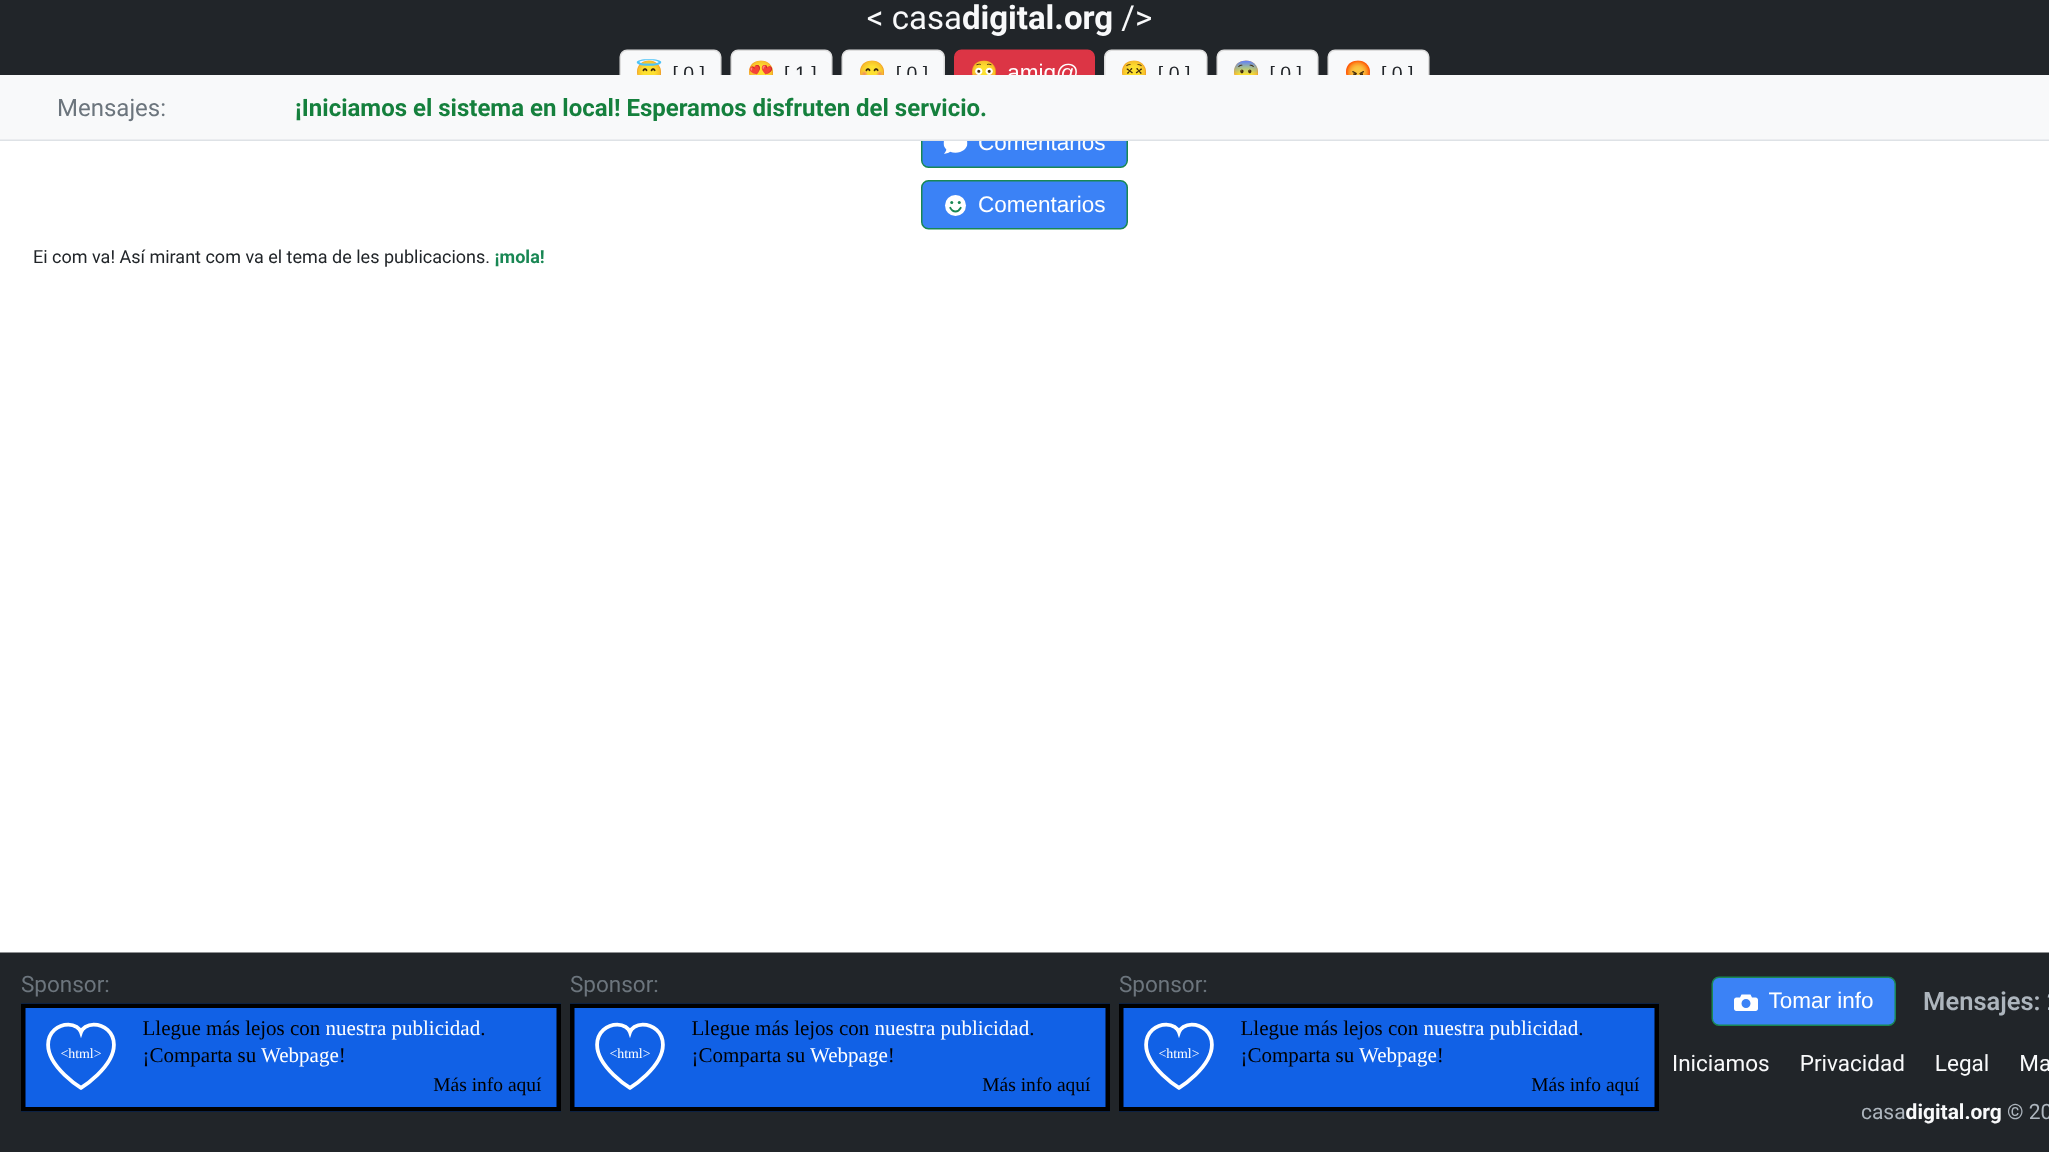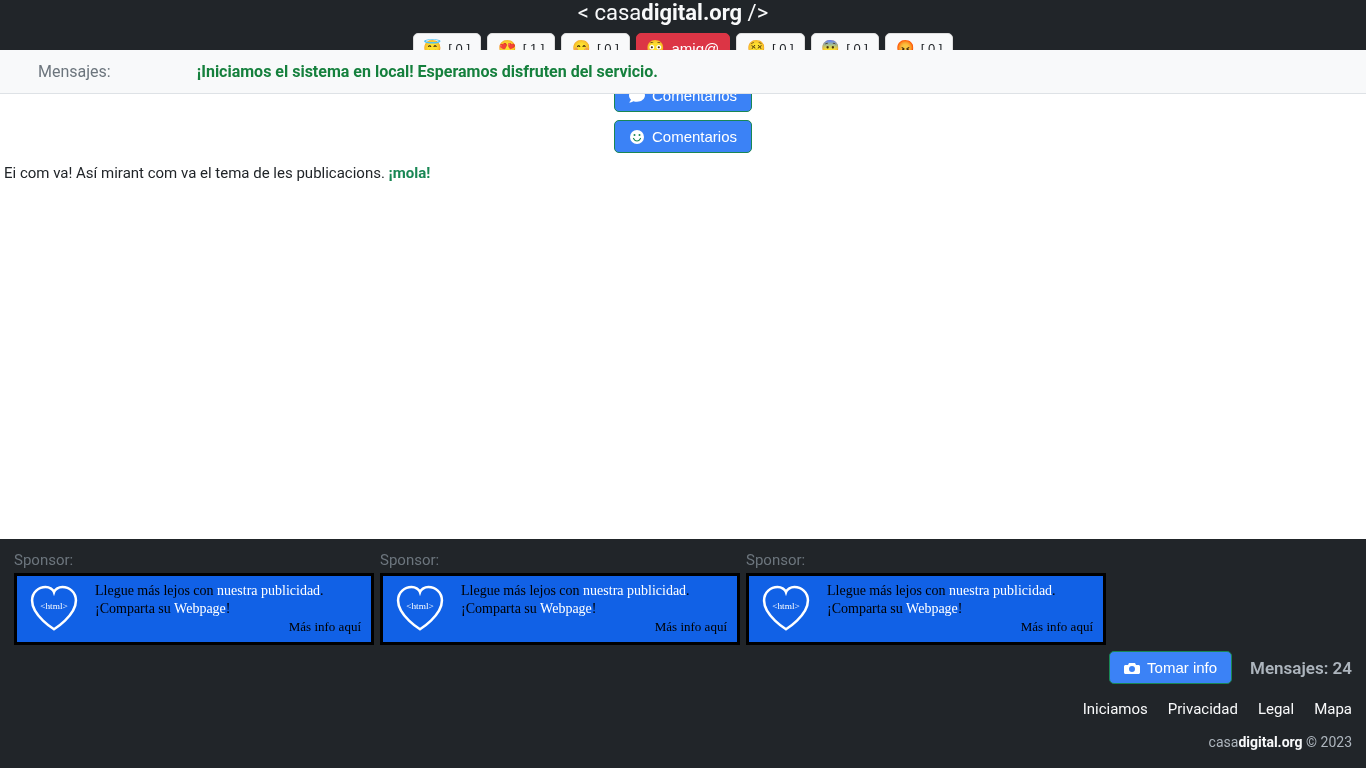--- a/index.html
+++ b/index.html
@@ -71,33 +71,32 @@
     display: flex;
     align-items: center;
     gap: 38px;
     font-size: 16px;
   }
   .msgbar-label { color: #6c757d; }
   .msgbar-text { font-weight: 700; color: #15803d; margin-left: 48px; }
   
   .post-body {
     flex: 1;
-    padding: 70px 6px 0 4px;
-    font-size: 15px;
+    padding: 70px 6px 0 22px;
+    font-size: 12px;
     color: #212529;
   }
   .post-body .mola { color: #198754; font-weight: 700; }
   
   .footer {
     background: #212529;
     padding: 12px 14px 18px 14px;
     color: #f8f9fa;
     display: flex;
-    gap: 2px;
-    flex-direction: column;
+    gap: 28px;
   }
   .sponsors { display: flex; gap: 6px; flex: 0 0 auto; }
   .sponsor-col { width: 360px; }
   .sponsor-label { color: #6c757d; font-size: 15px; margin-bottom: 4px; }
   .sponsor-banner {
     background: #1161e6;
     border: 3px solid #000;
     width: 360px;
     height: 72px;
     display: flex;

